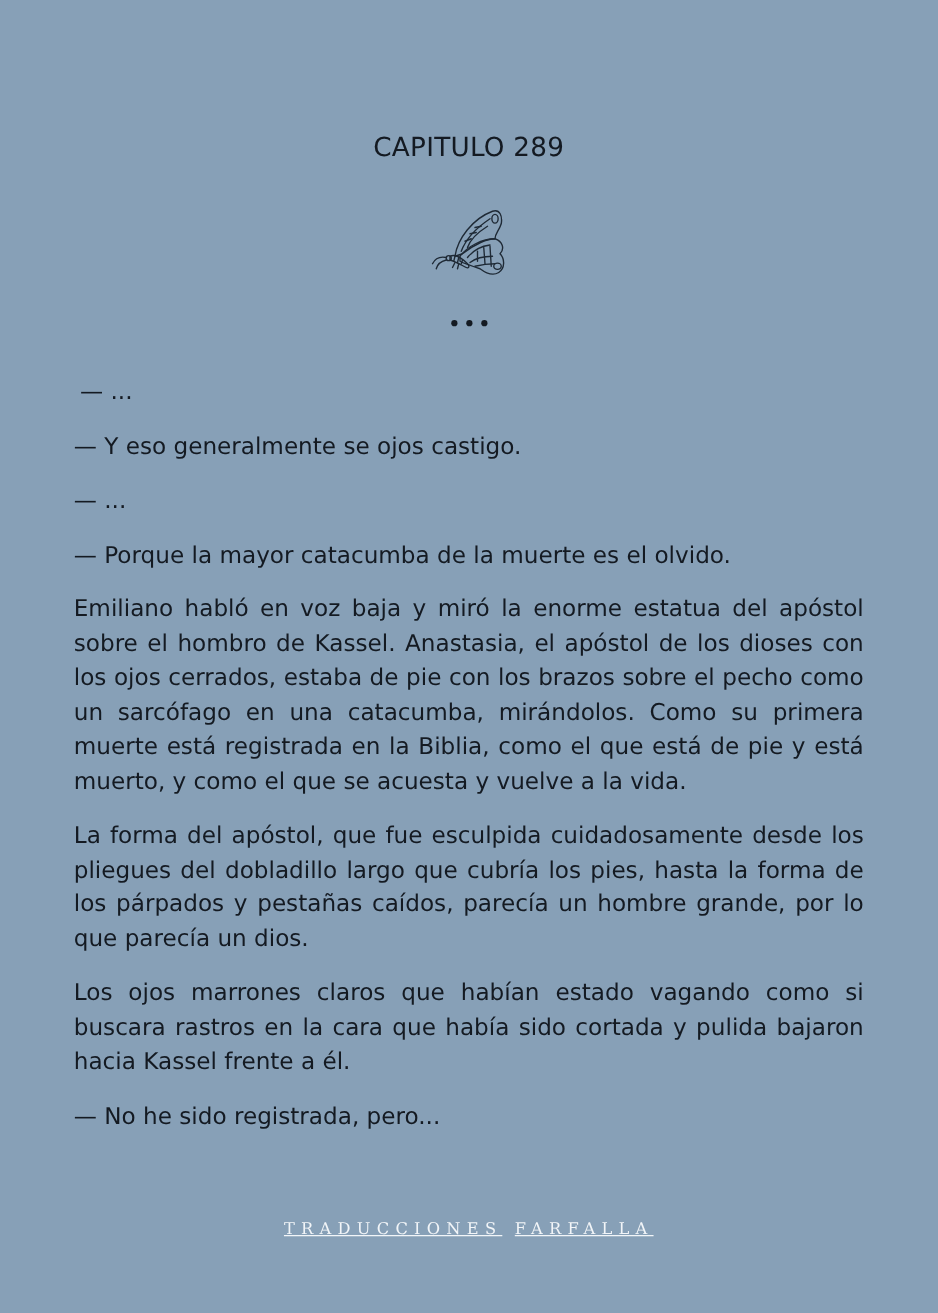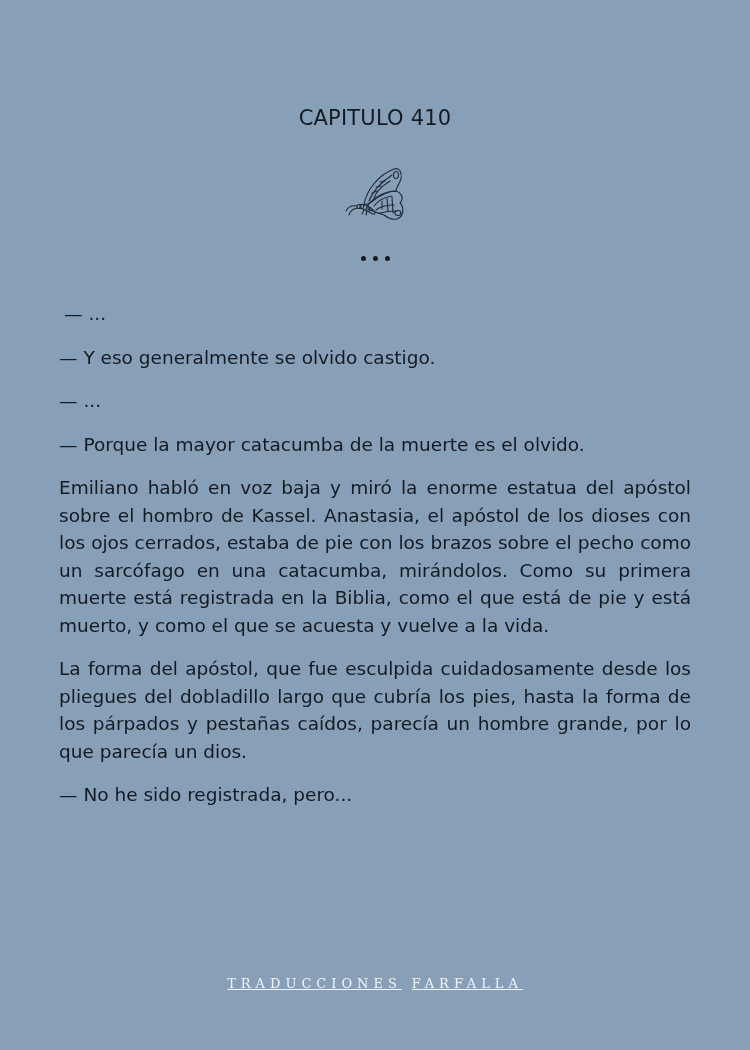--- a/index.html
+++ b/index.html
@@ -77,21 +77,21 @@
       color: #f2f5f8;
       text-decoration: underline;
     }
     .footer .gap { display: inline-block; width: 10px; }
   </style>
 </head>
 <body>
 
 <div class="page">
 
-  <div class="chapter-title">CAPITULO 410</div>
+  <div class="chapter-title">CAPITULO 289</div>
 
   <svg class="butterfly" viewBox="0 0 62 58" fill="none" stroke="#1f2a36" stroke-width="1.1" stroke-linecap="round" stroke-linejoin="round">
 
     <path d="M20 40 C 22 26, 34 10, 50 4 C 56 2, 58 8, 57 14 C 55 20, 52 22, 52 26 C 46 26, 36 30, 26 38 Z"></path>
     <path d="M25 36 C 28 28, 36 18, 48 10"></path>
     <path d="M30 33 C 32 27, 38 21, 46 16"></path>
     <path d="M28 28 L 33 26 M32 22 L 37 21 M36 17 L 41 16"></path>
     <ellipse cx="52" cy="10" rx="2.5" ry="3.5"></ellipse>
 
     <path d="M24 40 C 30 32, 42 26, 52 26 C 58 28, 60 34, 56 38 C 60 42, 60 50, 55 53 C 50 56, 44 53, 40 50 C 34 48, 28 46, 24 44 Z"></path>
@@ -111,25 +111,26 @@
   </svg>
 
   <div class="dots">
     <span></span>
     <span></span>
     <span></span>
   </div>
 
   <div class="body-text">
     <p class="first">— ...</p>
-    <p>— Y eso generalmente se olvido castigo.</p>
+    <p>— Y eso generalmente se ojos castigo.</p>
     <p>— ...</p>
     <p>— Porque la mayor catacumba de la muerte es el olvido.</p>
     <p>Emiliano habló en voz baja y miró la enorme estatua del apóstol sobre el hombro de Kassel. Anastasia, el apóstol de los dioses con los ojos cerrados, estaba de pie con los brazos sobre el pecho como un sarcófago en una catacumba, mirándolos. Como su primera muerte está registrada en la Biblia, como el que está de pie y está muerto, y como el que se acuesta y vuelve a la vida.</p>
     <p>La forma del apóstol, que fue esculpida cuidadosamente desde los pliegues del dobladillo largo que cubría los pies, hasta la forma de los párpados y pestañas caídos, parecía un hombre grande, por lo que parecía un dios.</p>
+    <p>Los ojos marrones claros que habían estado vagando como si buscara rastros en la cara que había sido cortada y pulida bajaron hacia Kassel frente a él.</p>
     <p>— No he sido registrada, pero...</p>
   </div>
 
   <div class="footer">
     <span>TRADUCCIONES</span><span class="gap"></span><span>FARFALLA</span>
   </div>
 
 </div>
 
 </body></html>

